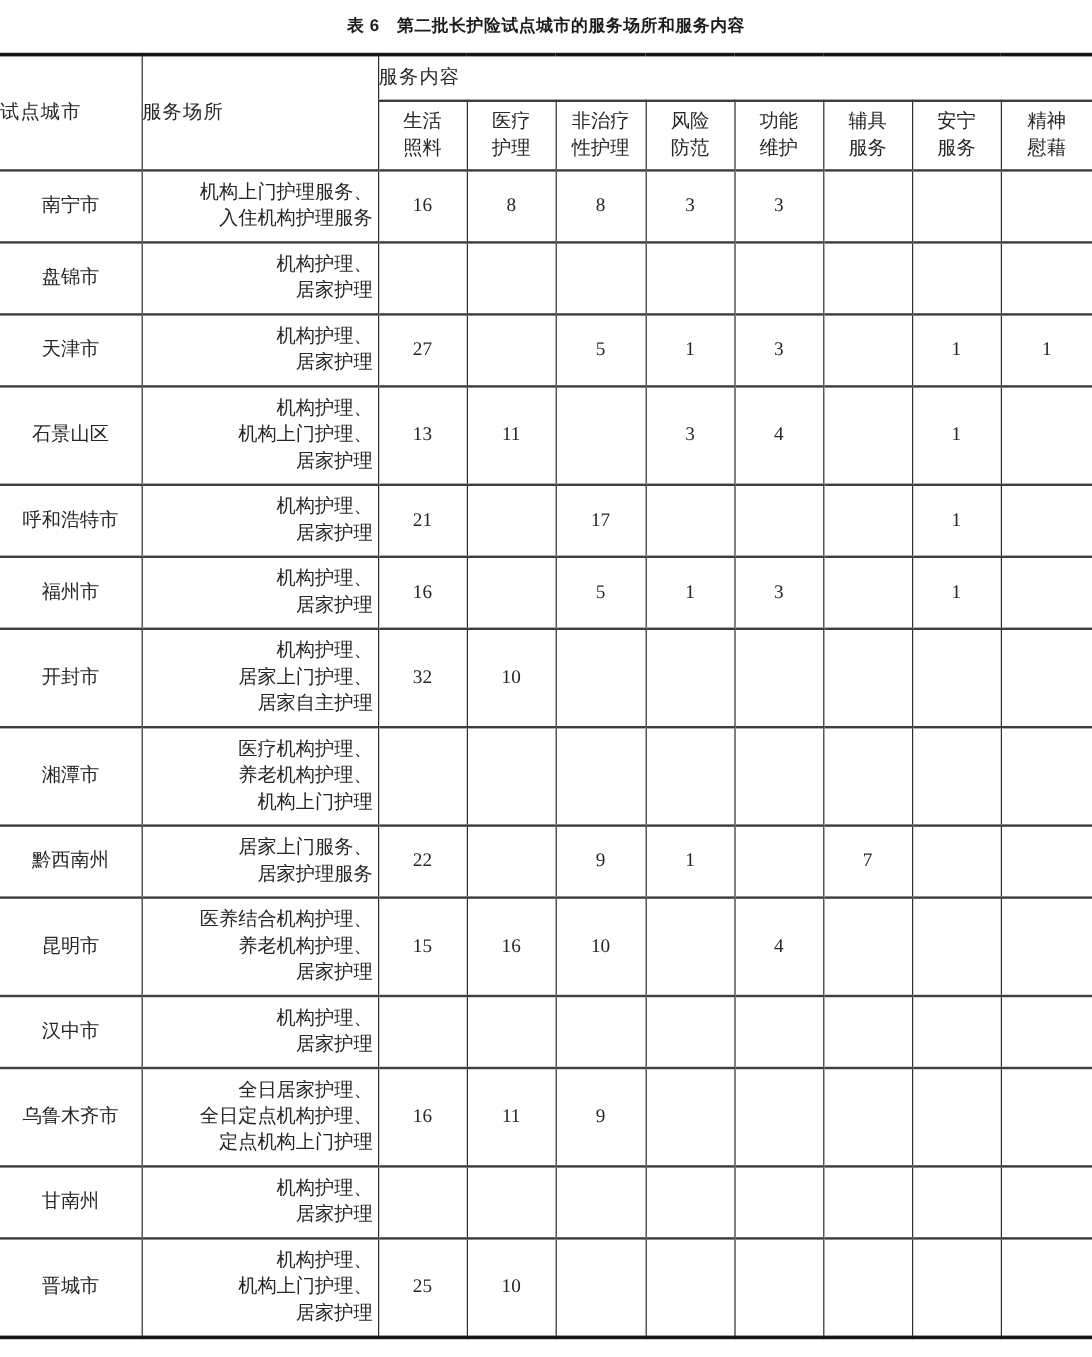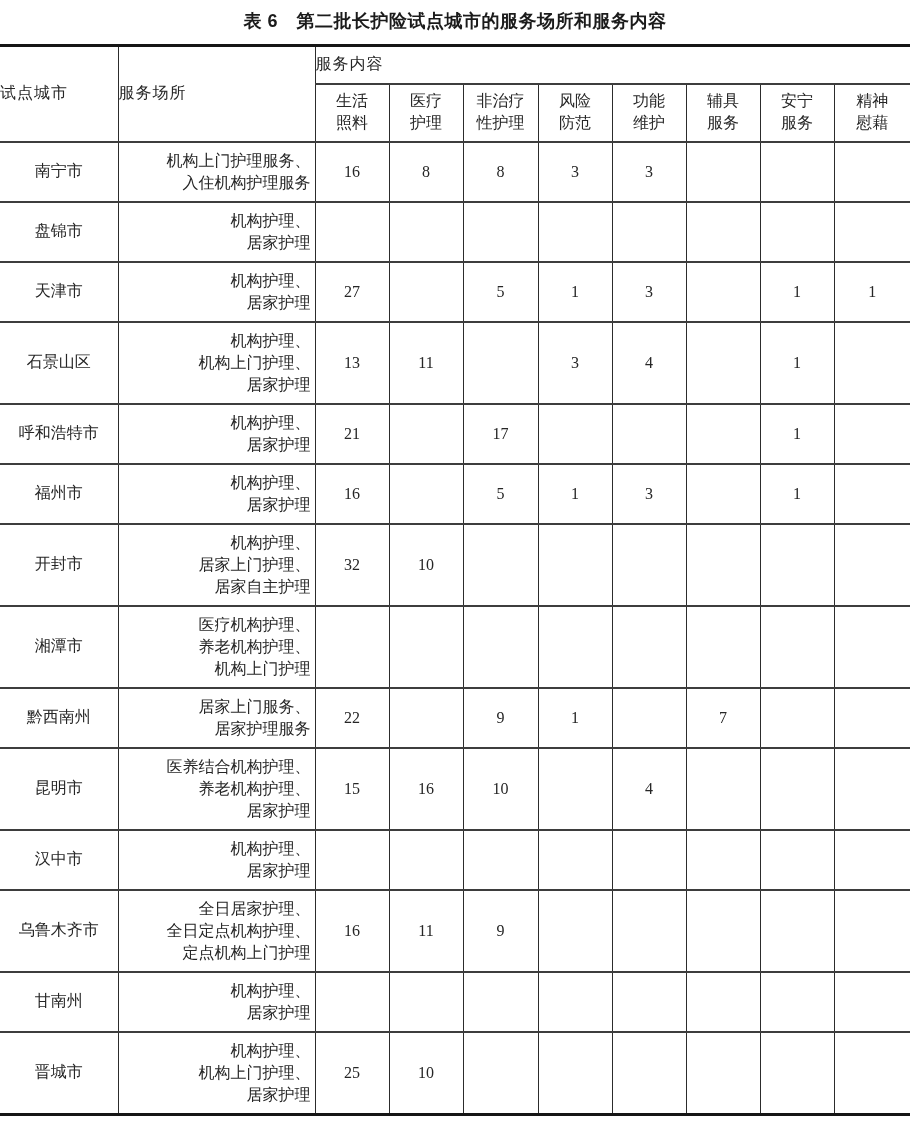--- a/index.html
+++ b/index.html
@@ -14,21 +14,21 @@
   }
   .page {
     width: 910px;
     padding-top: 8px;
     box-sizing: border-box;
   }
   .table-title {
     text-align: center;
     font-family: "Liberation Sans", "DejaVu Sans", sans-serif;
     font-weight: bold;
-    font-size: 18px;
+    font-size: 14px;
     line-height: 27px;
     letter-spacing: 0.5px;
     color: #1b1b1b;
     margin: 0 0 9px 0;
   }
   table.service-table {
     width: 910px;
     border-collapse: collapse;
     table-layout: fixed;
     border-top: 3px solid #161616;
@@ -54,21 +54,20 @@
   th.group-cell {
     height: 38px;
     text-align: left;
     letter-spacing: 1px;
   }
   th.sub-cell {
     height: 58px;
     text-align: center;
     line-height: 22px;
     padding: 4px 0;
-    font-family: Liberation Mono, monospace;
   }
   th.sub-cell span { display: block; }
   th.head-span-cell {
     text-align: left;
     letter-spacing: 1px;
   }
   td.city-cell {
     text-align: center;
   }
   td.venue-cell {

